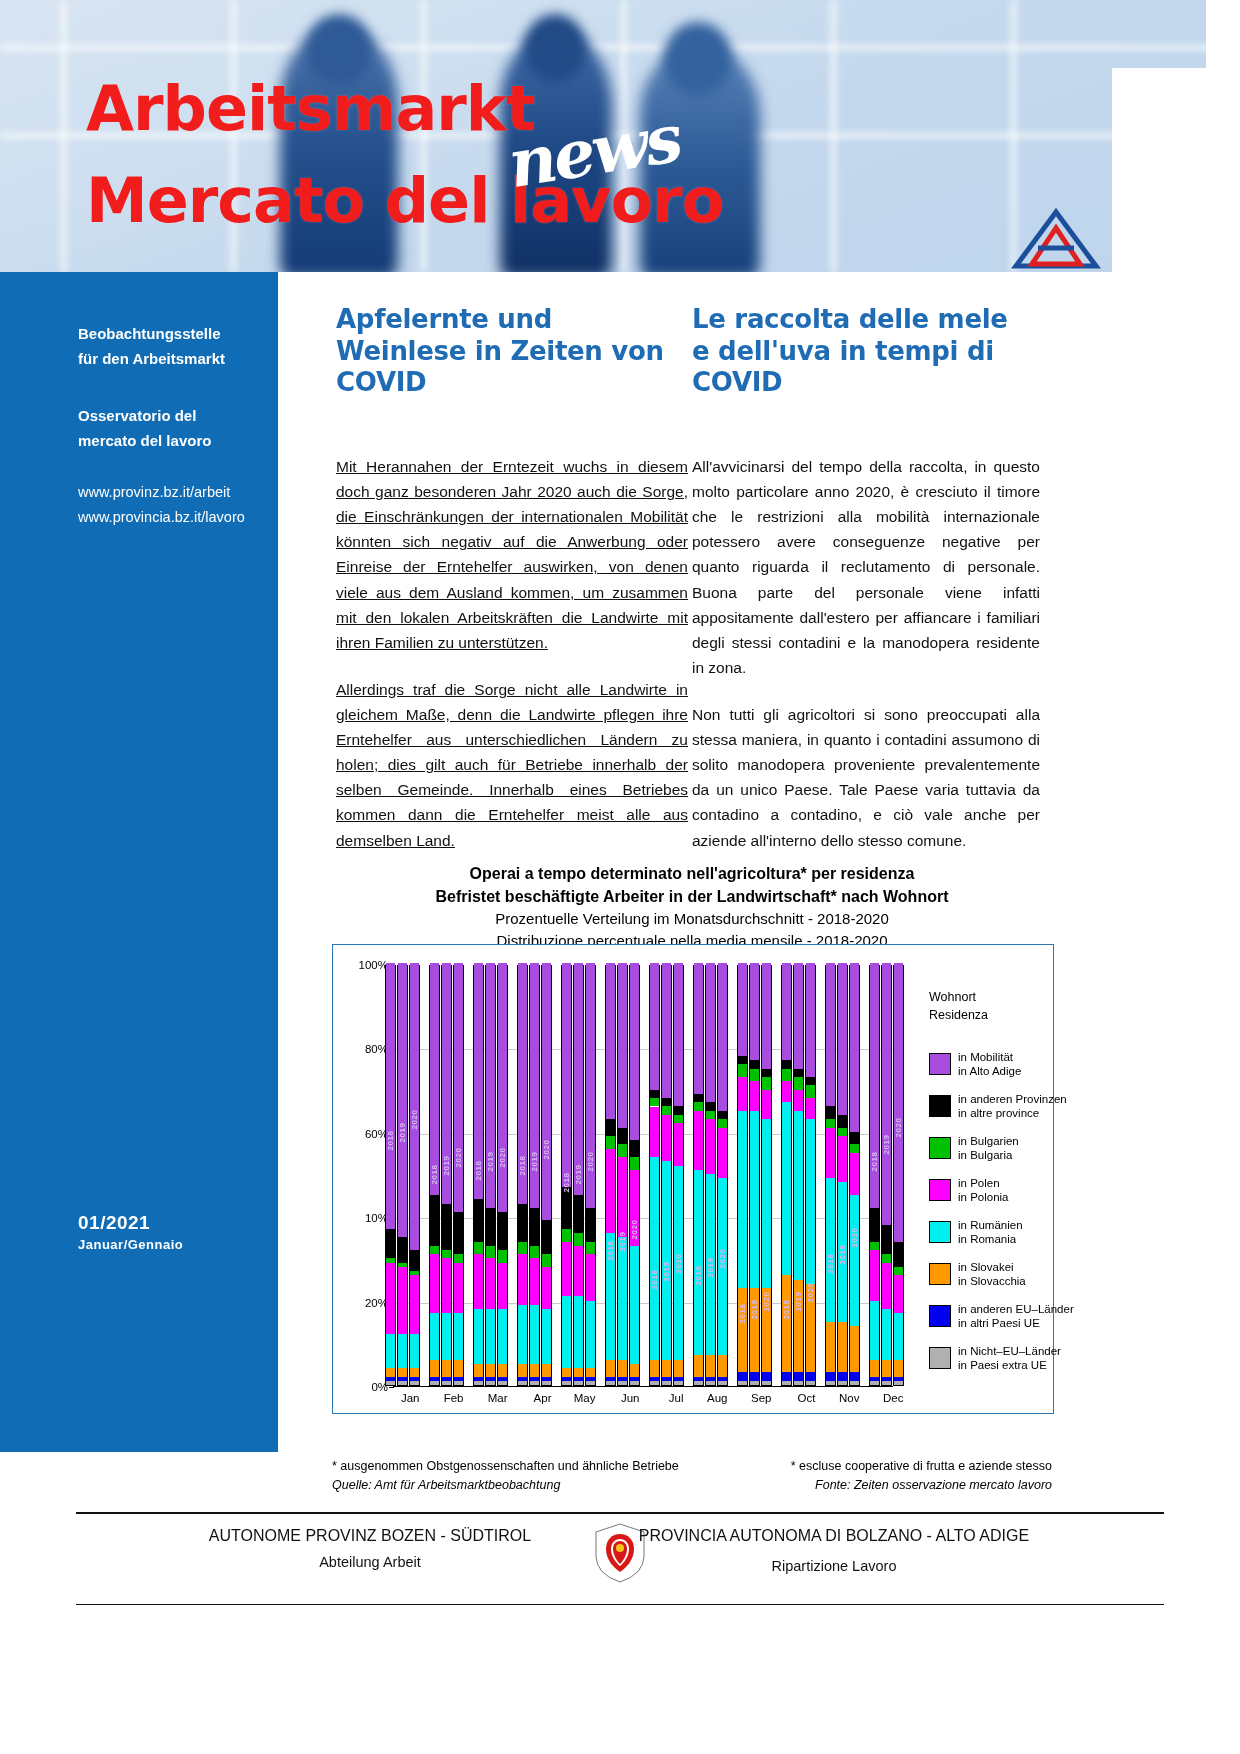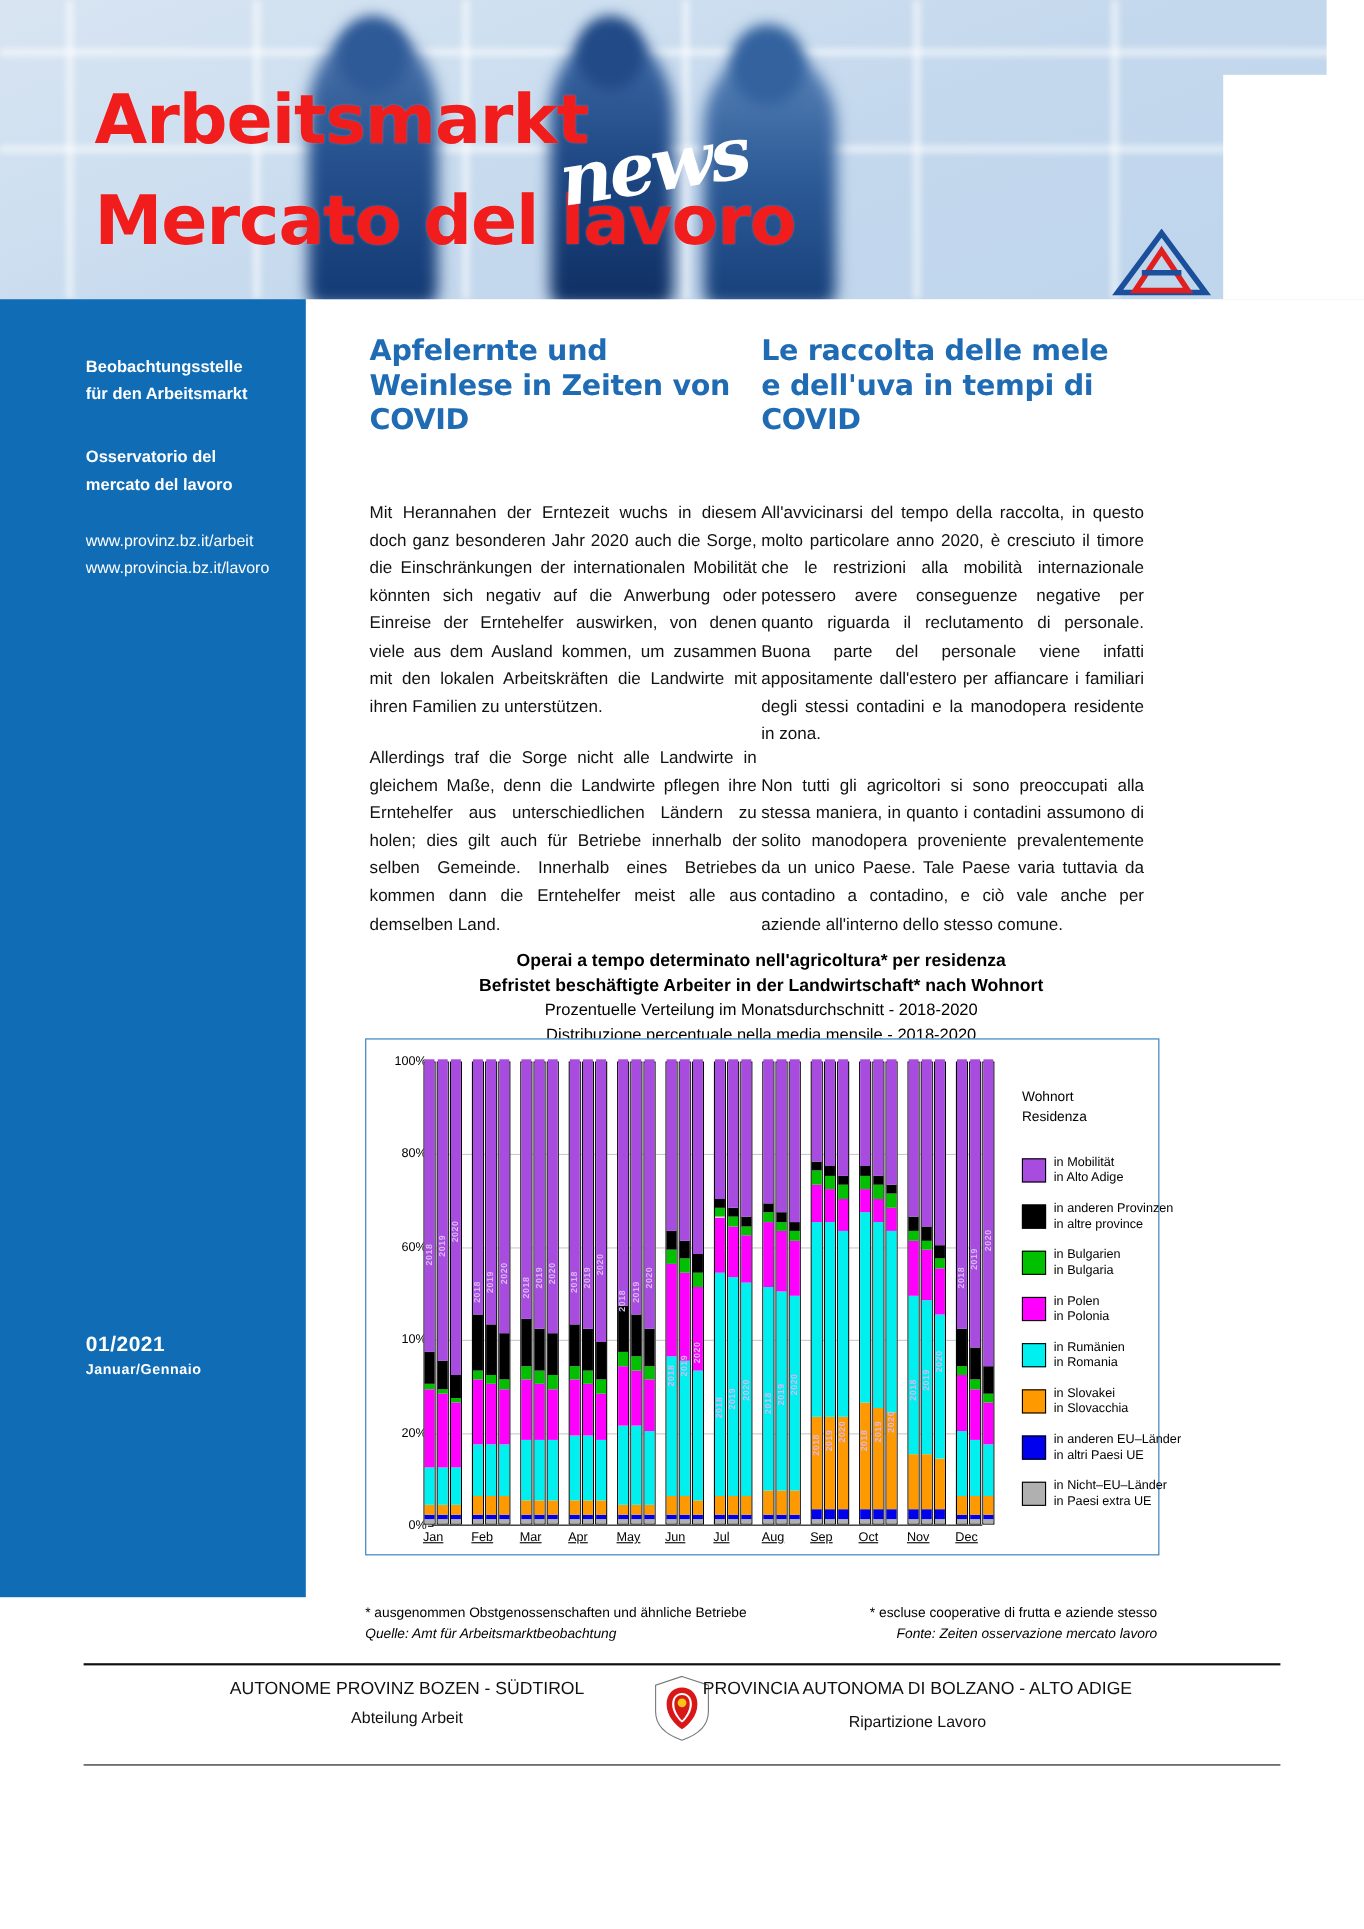--- a/index.html
+++ b/index.html
@@ -63,21 +63,21 @@
   
   .content{position:absolute;left:300px;top:272px;width:940px;}
   .headline{
     position:absolute;top:32px;color:#1f6cb4;font-weight:bold;font-size:26px;line-height:1.22;
     font-family:"DejaVu Sans",sans-serif;letter-spacing:-.3px;
   }
   .headline.de{left:36px;width:350px;}
   .headline.it{left:392px;width:340px;}
 
   .col{position:absolute;font-size:15.5px;line-height:1.62;color:#111;text-align:justify;}
-  .col.de{left:36px;top:182px;width:352px;}
+  .col.de{left:36px;top:182px;width:352px;text-decoration:underline;}
   .col.it{left:392px;top:182px;width:348px;}
   .col p{margin:0 0 22px 0;}
 
   
   .chart-titles{position:absolute;left:36px;top:590px;width:712px;text-align:center;}
   .ct1{font-size:16px;font-weight:bold;color:#000;line-height:1.45;}
   .ct2{font-size:15px;color:#000;line-height:1.45;}
 
   .chart-box{
     position:absolute;left:32px;top:672px;width:722px;height:470px;
@@ -92,21 +92,21 @@
   .ytick::after{content:"";position:absolute;right:-6px;top:50%;width:5px;height:1px;background:#000;}
 
   .group{position:absolute;bottom:0;top:0;display:flex;gap:1px;}
   .bar{position:relative;height:100%;width:11px;background:#fff;border:0.6px solid #000;box-sizing:border-box;}
   .seg{position:absolute;left:0;width:100%;}
   .yrlabel{
     position:absolute;left:50%;transform:translateX(-50%) rotate(-90deg);
     transform-origin:center;font-size:8px;font-weight:bold;color:#d7b9f0;
     white-space:nowrap;letter-spacing:.5px;
   }
-  .xtick{position:absolute;top:100%;margin-top:6px;font-size:11.5px;color:#000;text-align:left;text-decoration:underline;}
+  .xtick{position:absolute;top:100%;margin-top:6px;font-size:11.5px;color:#000;text-align:right;}
 
   .legend{position:absolute;left:596px;top:44px;width:122px;}
   .legend .lg-title{font-size:12.5px;color:#000;line-height:1.4;margin-bottom:26px;}
   .lg-item{display:flex;align-items:center;margin-bottom:13px;}
   .lg-swatch{width:22px;height:22px;border:1px solid #000;flex:0 0 22px;margin-right:7px;box-sizing:border-box;}
   .lg-lbl{font-size:11.5px;line-height:1.26;color:#000;white-space:nowrap;}
   .note{position:absolute;font-size:12.5px;color:#000;white-space:nowrap;}
   .note.it2{font-style:italic;}
 
   .footline{position:absolute;left:76px;width:1088px;height:2px;background:#111;}

